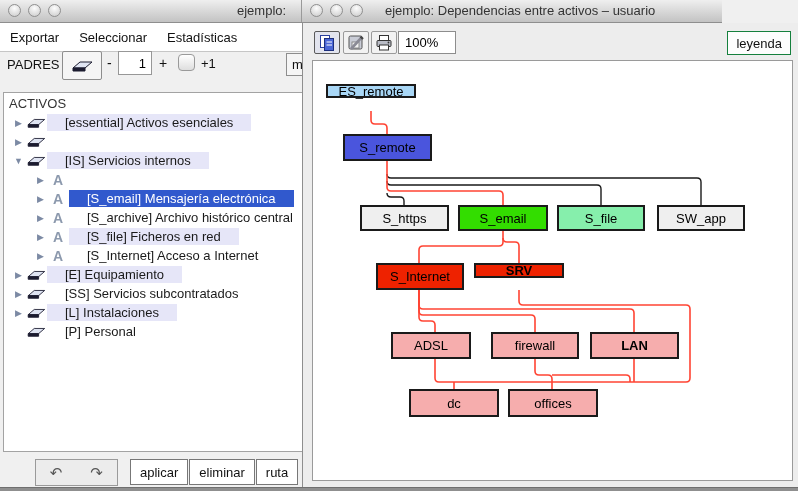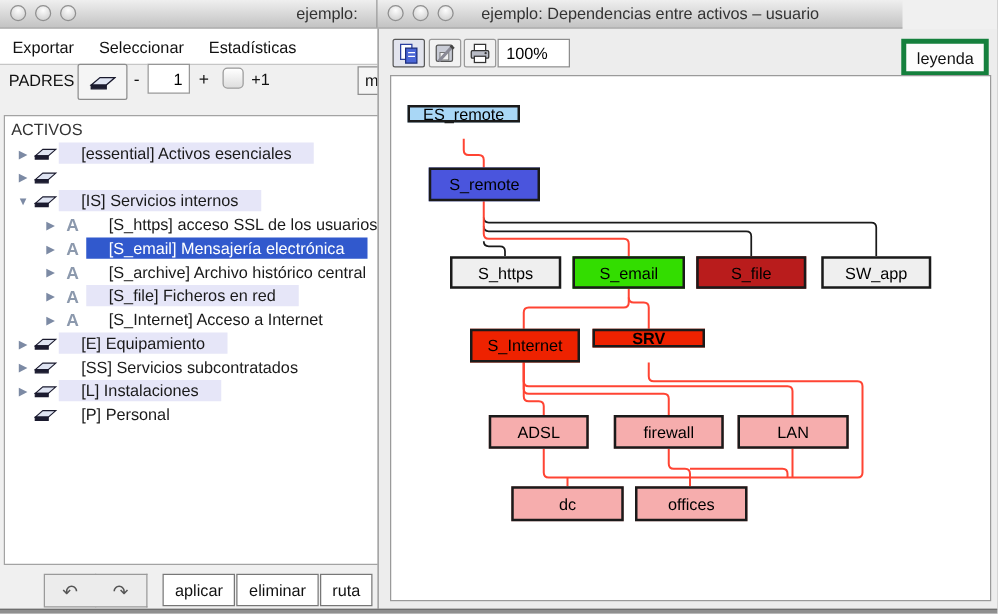--- a/index.html
+++ b/index.html
@@ -58,21 +58,21 @@
   .frontwin{position:absolute;left:302px;top:23px;width:496px;height:464px;background:#ededed;
             border-left:1px solid #8e8e8e;box-sizing:border-box;}
   .toolbar{position:absolute;left:0;top:0;width:100%;height:37px;}
   .toolbtn{position:absolute;top:8px;width:26px;height:23px;box-sizing:border-box;
            border:1px solid #9a9a9a;background:#f2f2f2;border-radius:2px;
            display:flex;align-items:center;justify-content:center;}
   .toolbtn.pressed{border-color:#5a5a5a;background:#e2e4ee;}
   .zoom-input{position:absolute;left:95px;top:8px;width:58px;height:23px;box-sizing:border-box;
               border:1px solid #8d8d8d;background:#fff;font:13px "Liberation Sans",sans-serif;
               padding-left:6px;}
-  .legend-btn{position:absolute;right:7px;top:8px;height:22px;background:#fdfdfd;border:4px solid #15803d;
+  .legend-btn{position:absolute;right:7px;top:8px;height:22px;background:#fdfdfd;border:1px solid #15803d;
               font:13px "Liberation Sans",sans-serif;color:#111;padding:0 8px;
               display:flex;align-items:center;}
   .canvas{position:absolute;left:9px;top:37px;width:481px;height:421px;background:#fff;
           border:1px solid #9a9a9a;box-sizing:border-box;overflow:hidden;}
   .canvas svg{position:absolute;left:0;top:0;}
   .node{position:absolute;box-sizing:border-box;border:2px solid #1a1a1a;
         display:flex;align-items:center;justify-content:center;
         font-size:13px;color:#000;white-space:nowrap;}
   .bottomedge{position:absolute;left:0;top:487px;width:798px;height:4px;background:#8f8f8f;
               border-top:1px solid #6f6f6f;box-sizing:border-box;}
@@ -150,21 +150,20 @@
               <polygon points="2,10 14,10 14,13 2,13" fill="#1c1c30" stroke="#1a1a2e" stroke-width="1"></polygon>
             </svg>
           </span>
           <span class="lbl hl">[IS] Servicios internos</span>
         </div>
         <div class="tree-row ind1">
           <span class="arrow">▶</span>
           <span class="ticon">
             <span class="aicon">A</span>
           </span>
-          <span class="lbl">[S_https] acceso SSL de los usuarios</span>
         </div>
         <div class="tree-row ind1">
           <span class="arrow">▶</span>
           <span class="ticon">
             <span class="aicon">A</span>
           </span>
           <span class="lbl sel">[S_email] Mensajería electrónica</span>
         </div>
         <div class="tree-row ind1">
           <span class="arrow">▶</span>
@@ -287,26 +286,26 @@
           <path d="M106,229 V256 Q106,260 110,260 H118 Q122,260 122,264 V271" fill="none" stroke="#ff4433" stroke-width="1.6"></path>
           <path d="M122,298 V317 Q122,321 126,321 H373 Q377,321 377,317 V248 Q377,244 373,244 H210 Q206,244 206,240 V229" fill="none" stroke="#ff4433" stroke-width="1.6"></path>
           <path d="M141,321 V328" fill="none" stroke="#ff4433" stroke-width="1.6"></path>
           <path d="M222,298 V310 Q222,314 226,314 H235 Q239,314 239,318 V328" fill="none" stroke="#ff4433" stroke-width="1.6"></path>
           <path d="M239,314 H313 Q317,314 317,318 V321" fill="none" stroke="#ff4433" stroke-width="1.6"></path>
         </svg>
     <div class="node" style="left: 13px; top: 23px; width: 90px; height: 14px; background: rgb(169, 215, 246);">ES_remote</div>
         <div class="node" style="left: 30px; top: 73px; width: 89px; height: 27px; background: rgb(74, 85, 221);">S_remote</div>
         <div class="node" style="left: 47px; top: 144px; width: 89px; height: 26px; background: rgb(239, 239, 239);">S_https</div>
         <div class="node" style="left: 145px; top: 144px; width: 90px; height: 26px; background: rgb(51, 221, 0);">S_email</div>
-        <div class="node" style="left: 244px; top: 144px; width: 88px; height: 26px; background: #b91c1c;">S_file</div>
+        <div class="node" style="left: 244px; top: 144px; width: 88px; height: 26px; background: #86efac;">S_file</div>
         <div class="node" style="left: 344px; top: 144px; width: 88px; height: 26px; background: rgb(239, 239, 239);">SW_app</div>
         <div class="node" style="left: 63px; top: 202px; width: 88px; height: 27px; background: rgb(238, 34, 0);">S_Internet</div>
         <div class="node" style="left: 161px; top: 202px; width: 90px; height: 15px; background: rgb(238, 34, 0); font-weight: bold;">SRV</div>
         <div class="node" style="left: 78px; top: 271px; width: 80px; height: 27px; background: rgb(246, 173, 173);">ADSL</div>
         <div class="node" style="left: 178px; top: 271px; width: 88px; height: 27px; background: rgb(246, 173, 173);">firewall</div>
-        <div class="node" style="left: 277px; top: 271px; width: 89px; height: 27px; background: rgb(246, 173, 173);">LAN</div>
+        <div class="node" style="left: 277px; top: 271px; width: 89px; height: 27px; background: rgb(246, 173, 173); font-weight: bold;">LAN</div>
         <div class="node" style="left: 96px; top: 328px; width: 90px; height: 28px; background: rgb(246, 173, 173);">dc</div>
         <div class="node" style="left: 195px; top: 328px; width: 90px; height: 28px; background: rgb(246, 173, 173);">offices</div>
       </div>
   </div>
 
   <div class="bottomedge"></div>
 </div>
 
 </body></html>

